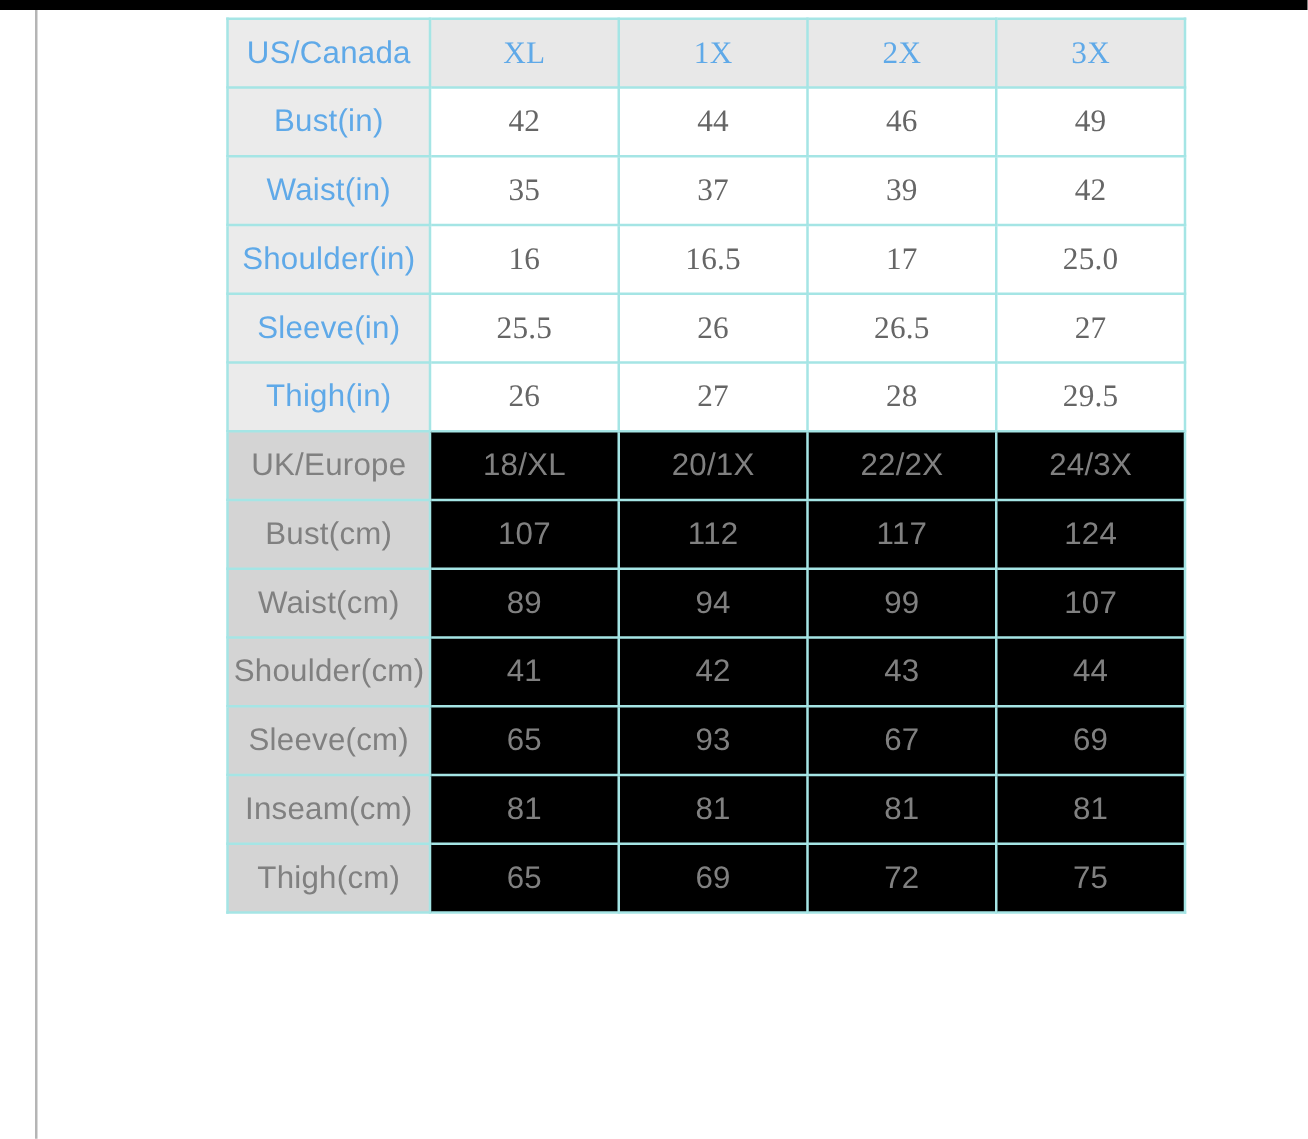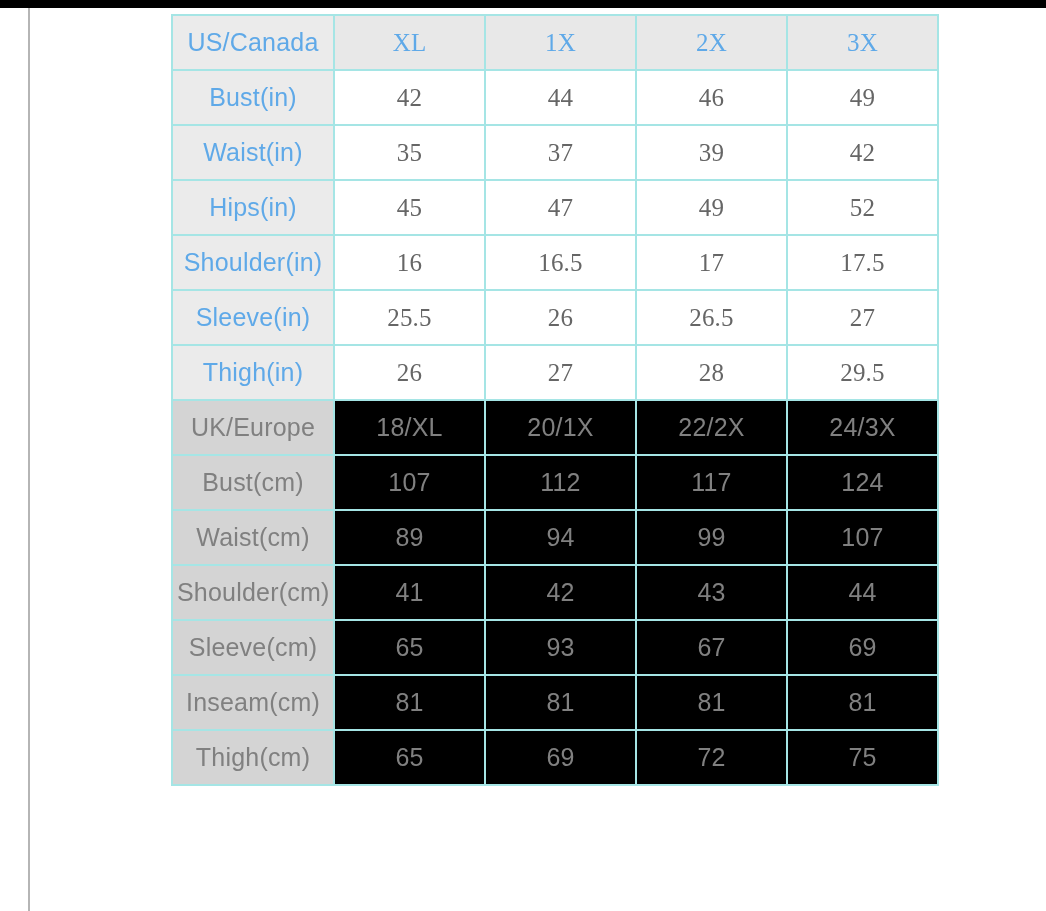--- a/index.html
+++ b/index.html
@@ -31,21 +31,21 @@
     position: absolute;
     left: 28px;
     top: 8px;
     width: 2px;
     height: 903px;
     background: #b5b5b5;
   }
 
   .chart-wrap {
     position: absolute;
-    left: 137px;
+    left: 147px;
     top: 14px;
     width: 615px;
     padding-left: 34px;
   }
 
   table.size-chart {
     border-collapse: collapse;
     table-layout: fixed;
     width: 766px;
     background: #ffffff;
@@ -125,32 +125,25 @@
           <td class="value-cell">49</td>
         </tr>
         <tr class="row-imperial">
           <td class="label-cell">Waist(in)</td>
           <td class="value-cell">35</td>
           <td class="value-cell">37</td>
           <td class="value-cell">39</td>
           <td class="value-cell">42</td>
         </tr>
         <tr class="row-imperial">
-          <td class="label-cell">Hips(in)</td>
-          <td class="value-cell">45</td>
-          <td class="value-cell">47</td>
-          <td class="value-cell">49</td>
-          <td class="value-cell">52</td>
-        </tr>
-        <tr class="row-imperial">
           <td class="label-cell">Shoulder(in)</td>
           <td class="value-cell">16</td>
           <td class="value-cell">16.5</td>
           <td class="value-cell">17</td>
-          <td class="value-cell">17.5</td>
+          <td class="value-cell">25.0</td>
         </tr>
         <tr class="row-imperial">
           <td class="label-cell">Sleeve(in)</td>
           <td class="value-cell">25.5</td>
           <td class="value-cell">26</td>
           <td class="value-cell">26.5</td>
           <td class="value-cell">27</td>
         </tr>
         <tr class="row-imperial">
           <td class="label-cell">Thigh(in)</td>

